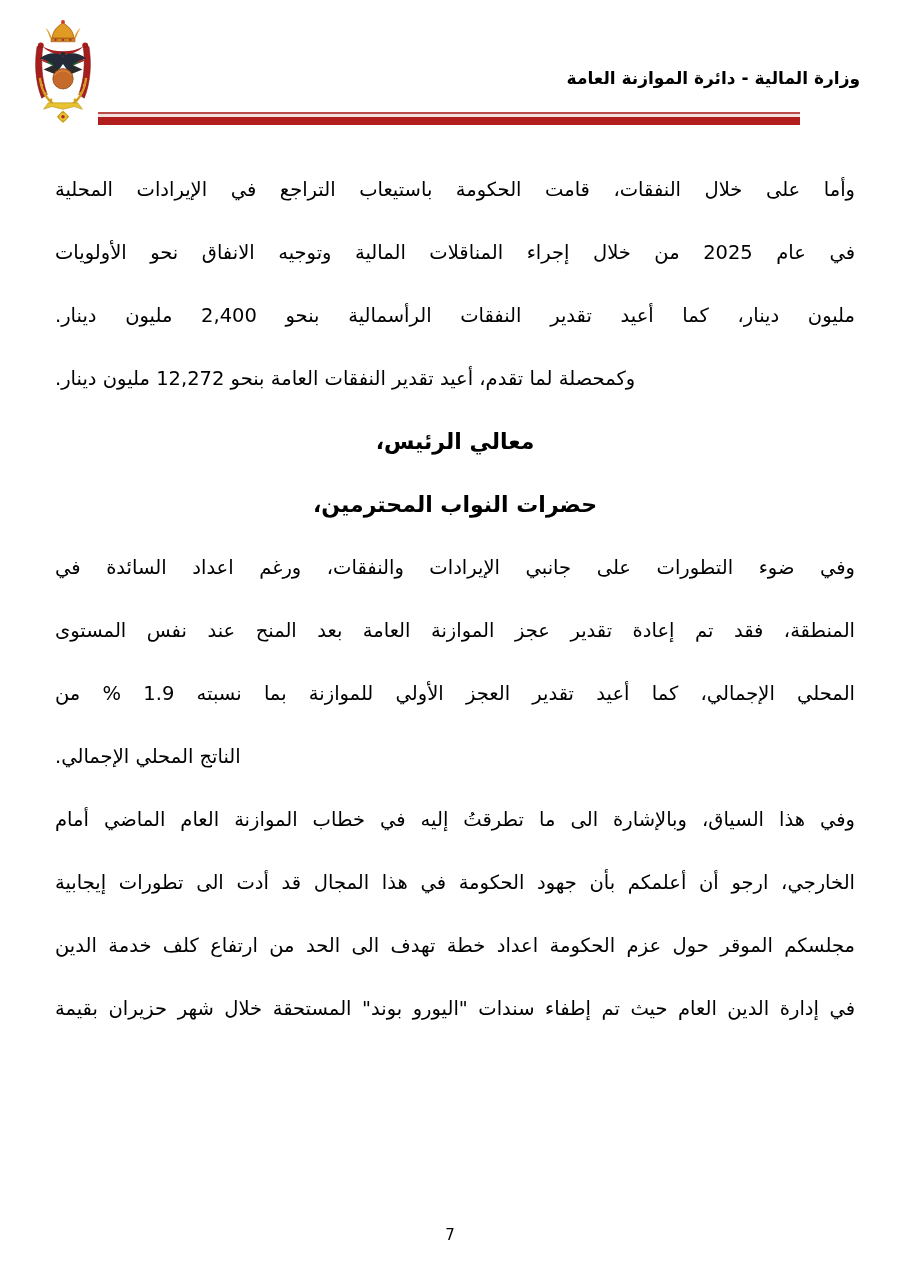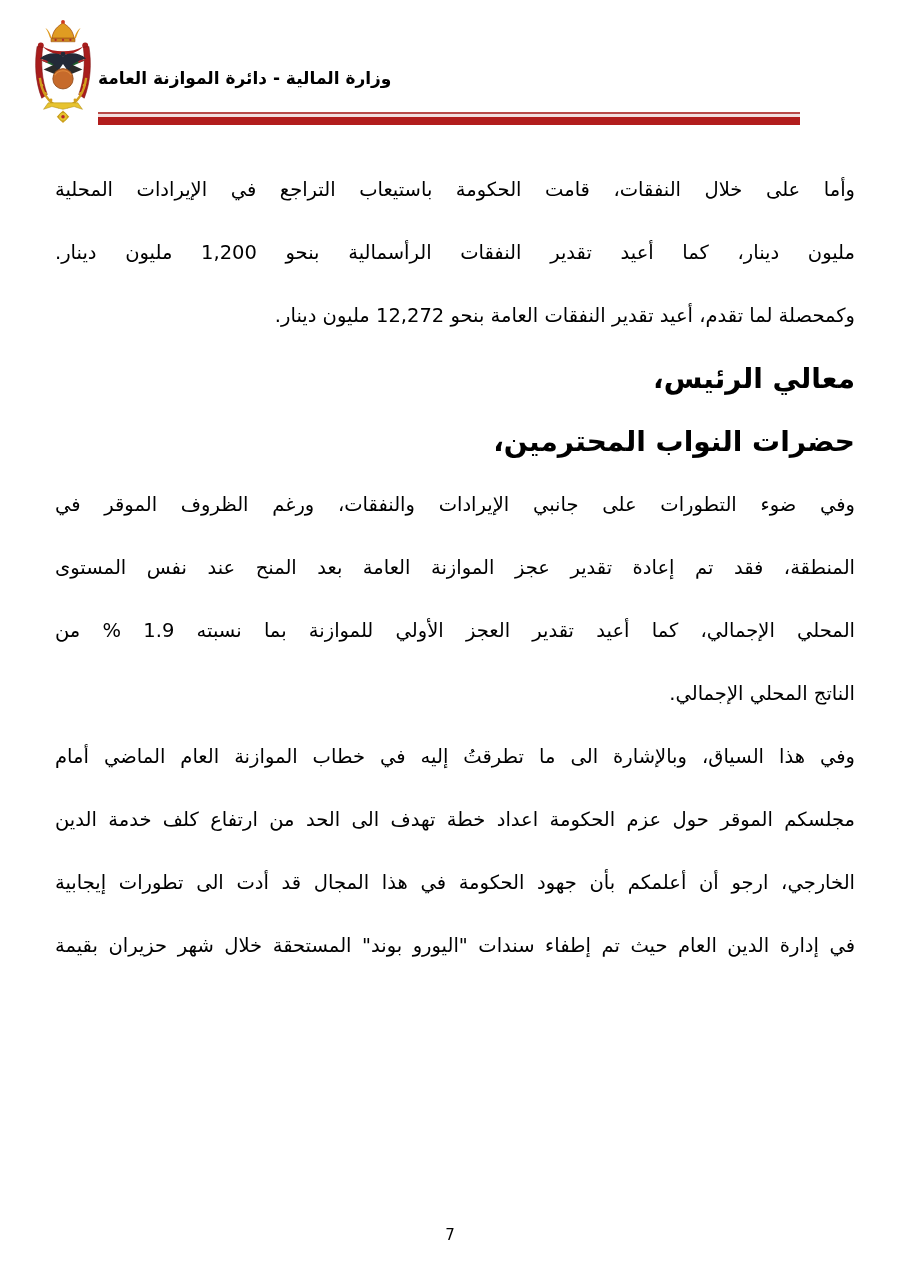--- a/index.html
+++ b/index.html
@@ -6,36 +6,36 @@
   body{
     width:900px;height:1273px;background:#ffffff;position:relative;
     font-family:"DejaVu Sans","Liberation Sans",sans-serif;color:#000;
     overflow:hidden;
   }
   .page{position:absolute;inset:0;}
   
   .logo{position:absolute;left:26px;top:16px;width:74px;height:120px;}
   .header-title{
     position:absolute;left:98px;top:68px;width:762px;
-    text-align:left;font-weight:bold;font-size:17px;direction:rtl;
+    text-align:right;font-weight:bold;font-size:17px;direction:rtl;
     letter-spacing:0.2px;
   }
   .divider{position:absolute;left:98px;top:112px;width:702px;}
   .divider .thin{height:2px;background:#b94a48;}
   .divider .gap{height:3px;background:#f3e0e0;}
   .divider .bar{height:8px;background:#b21d1d;}
   
   .body-text{
     position:absolute;left:55px;top:158px;width:800px;
     direction:rtl;font-size:19.5px;
   }
   .tline{height:63px;line-height:63px;overflow:hidden;}
   .jline{text-align:justify;text-align-last:justify;}
-  .rline{text-align:right;}
-  .hline{font-weight:bold;font-size:28px;text-align:right;}
+  .rline{text-align:left;}
+  .hline{font-weight:bold;font-size:22px;text-align:center;}
   
   .pageno{
     position:absolute;left:0;top:1226px;width:900px;text-align:center;
     font-size:15px;direction:ltr;
   }
 </style>
 </head>
 <body>
 
 <div class="page">
@@ -91,32 +91,33 @@
   <div class="header-title">وزارة المالية - دائرة الموازنة العامة</div>
 
   <div class="divider">
     <div class="thin"></div>
     <div class="gap"></div>
     <div class="bar"></div>
   </div>
 
   <div class="body-text">
     <div class="tline jline">وأما على خلال النفقات، قامت الحكومة باستيعاب التراجع في الإيرادات المحلية</div>
-    <div class="tline jline">مليون دينار، كما أعيد تقدير النفقات الرأسمالية بنحو 1,200 مليون دينار.</div>
+    <div class="tline jline">في عام 2025 من خلال إجراء المناقلات المالية وتوجيه الانفاق نحو الأولويات</div>
+    <div class="tline jline">مليون دينار، كما أعيد تقدير النفقات الرأسمالية بنحو 2,400 مليون دينار.</div>
     <div class="tline rline">وكمحصلة لما تقدم، أعيد تقدير النفقات العامة بنحو 12,272 مليون دينار.</div>
 
     <div class="tline hline">معالي الرئيس،</div>
     <div class="tline hline">حضرات النواب المحترمين،</div>
 
-    <div class="tline jline">وفي ضوء التطورات على جانبي الإيرادات والنفقات، ورغم الظروف الموقر في</div>
+    <div class="tline jline">وفي ضوء التطورات على جانبي الإيرادات والنفقات، ورغم اعداد السائدة في</div>
     <div class="tline jline">المنطقة، فقد تم إعادة تقدير عجز الموازنة العامة بعد المنح عند نفس المستوى</div>
     <div class="tline jline">المحلي الإجمالي، كما أعيد تقدير العجز الأولي للموازنة بما نسبته 1.9 % من</div>
     <div class="tline rline">الناتج المحلي الإجمالي.</div>
 
     <div class="tline jline">وفي هذا السياق، وبالإشارة الى ما تطرقتُ إليه في خطاب الموازنة العام الماضي أمام</div>
+    <div class="tline jline">الخارجي، ارجو أن أعلمكم بأن جهود الحكومة في هذا المجال قد أدت الى تطورات إيجابية</div>
     <div class="tline jline">مجلسكم الموقر حول عزم الحكومة اعداد خطة تهدف الى الحد من ارتفاع كلف خدمة الدين</div>
-    <div class="tline jline">الخارجي، ارجو أن أعلمكم بأن جهود الحكومة في هذا المجال قد أدت الى تطورات إيجابية</div>
     <div class="tline jline">في إدارة الدين العام حيث تم إطفاء سندات "اليورو بوند" المستحقة خلال شهر حزيران بقيمة</div>
   </div>
 
   <div class="pageno">7</div>
 
 </div>
 
 </body></html>

